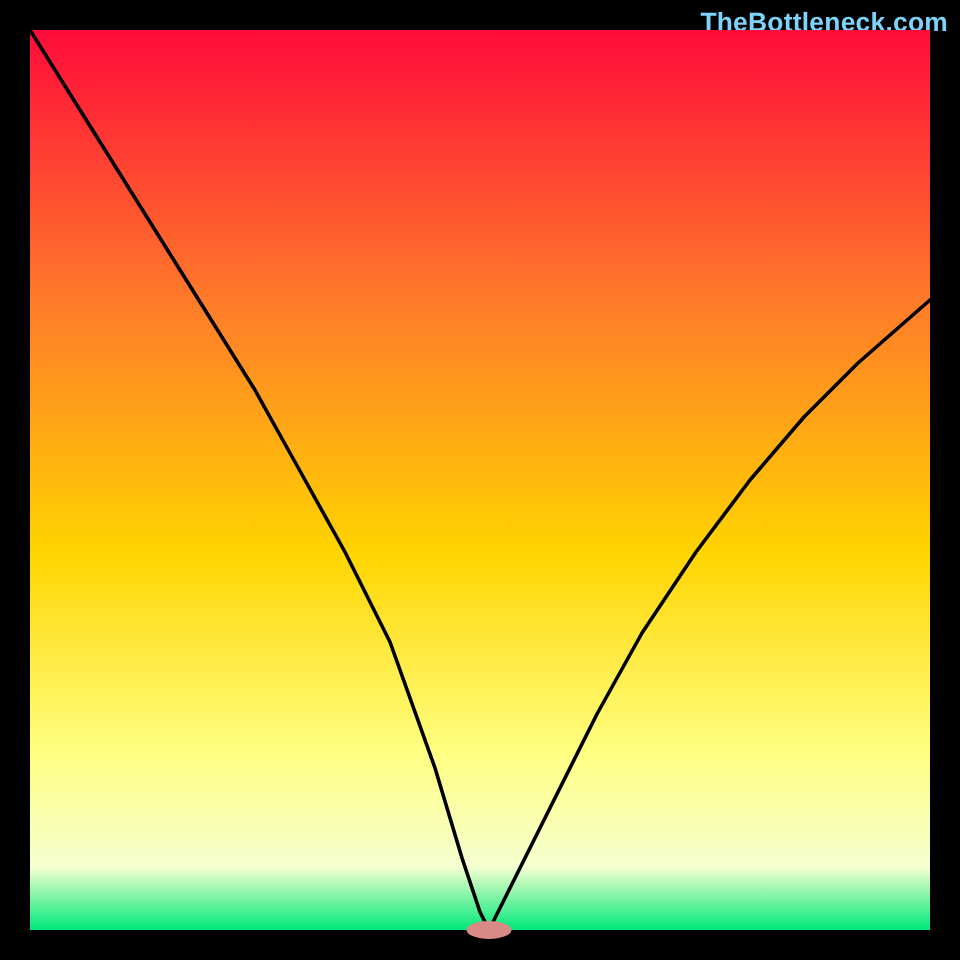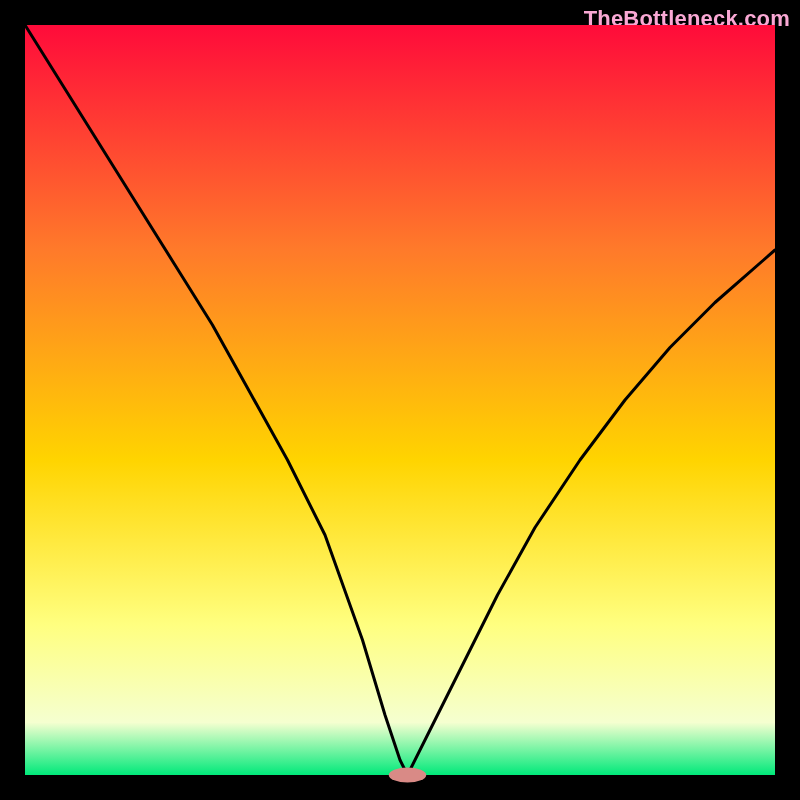--- a/index.html
+++ b/index.html
@@ -14,21 +14,21 @@
   .frame {
     position: relative;
     width: 800px;
     height: 800px;
     background: #000;
   }
   .watermark {
     position: absolute;
     top: 6px;
     right: 10px;
-    color: #f9a8d4;
+    color: #7dd3fc;
     font-size: 22px;
     font-weight: 600;
     letter-spacing: 0.2px;
   }
   svg {
     position: absolute;
     top: 0;
     left: 0;
   }
 </style>

